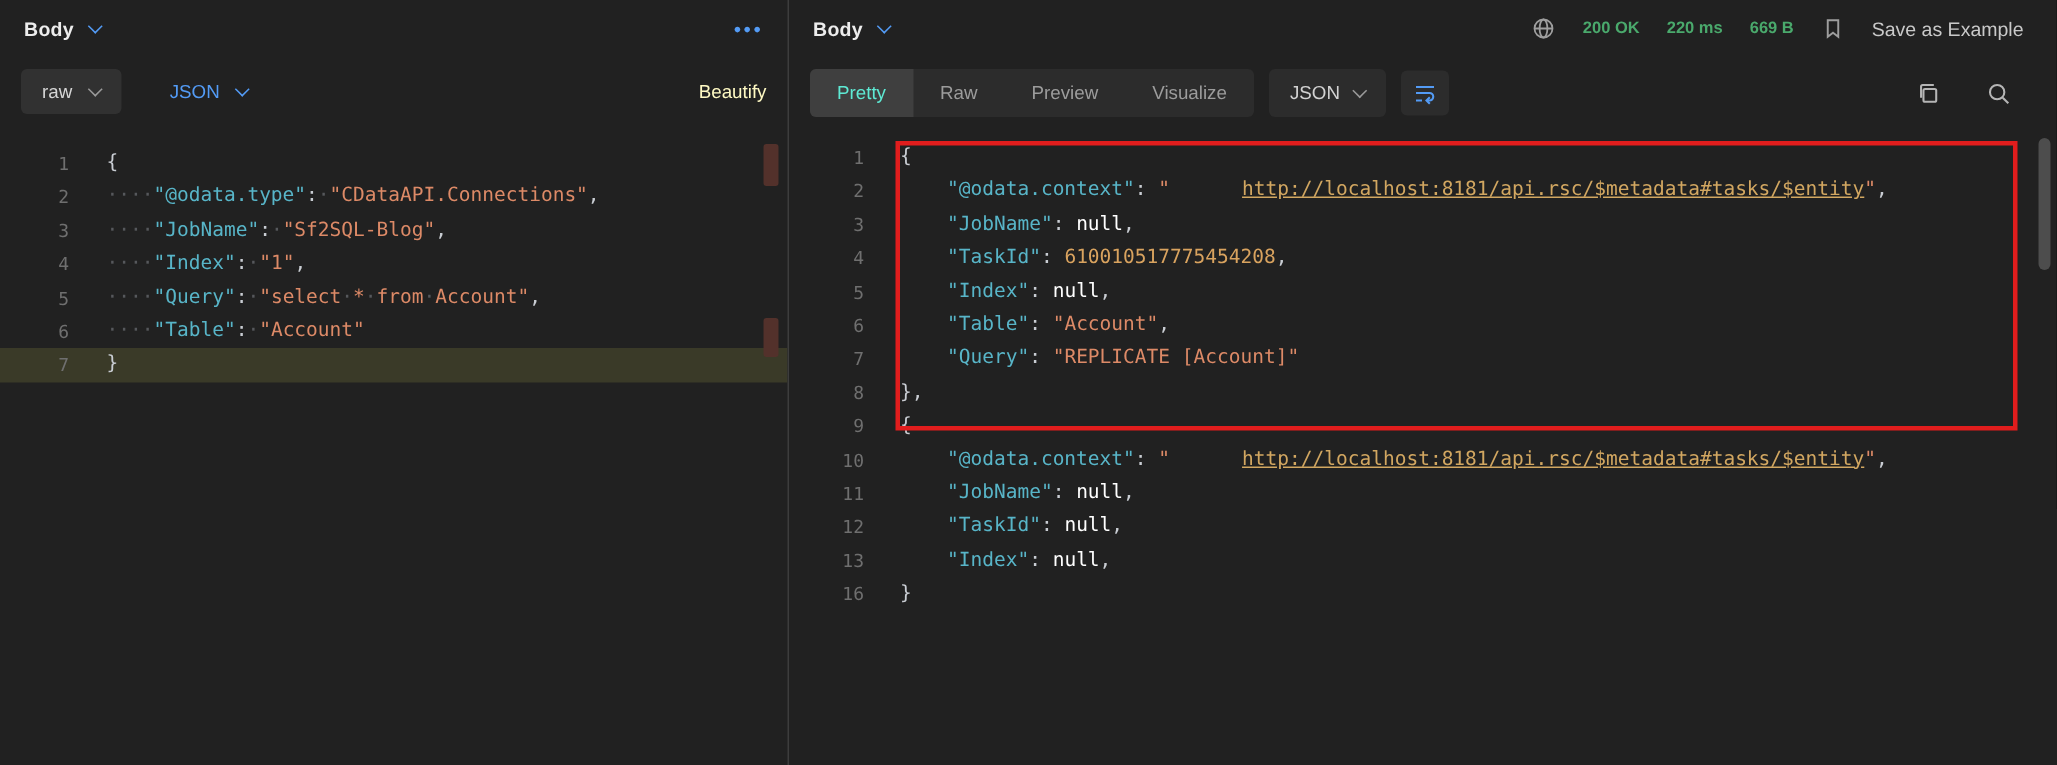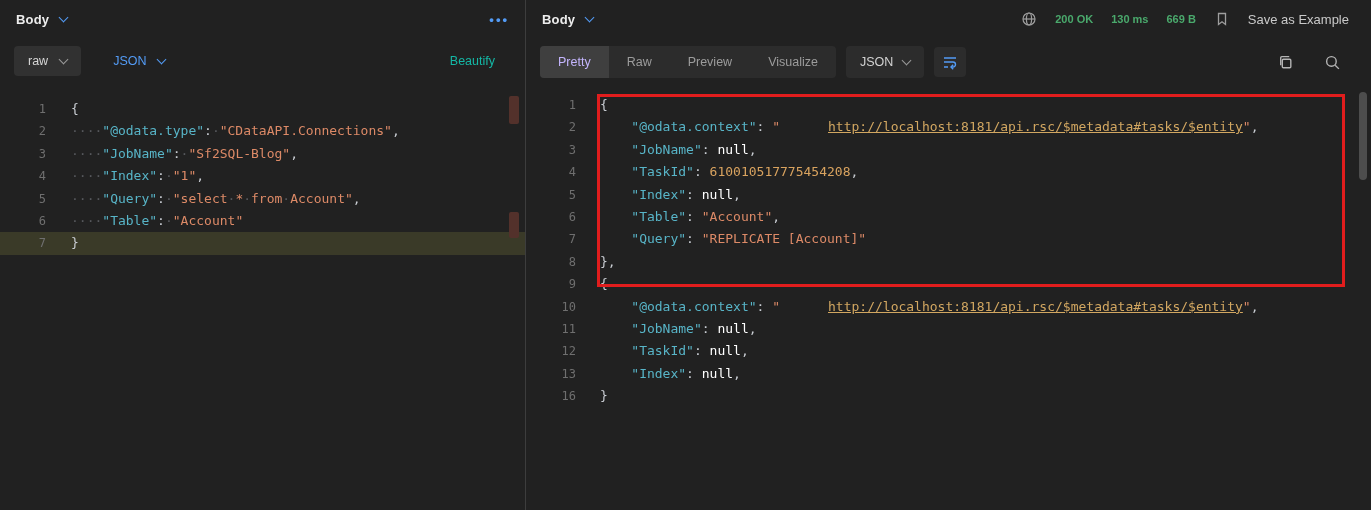--- a/index.html
+++ b/index.html
@@ -17,21 +17,21 @@
   .blue{color:#539bf5;} .gray{color:#9a9a9a;}
   .more{color:#539bf5;font-size:13px;letter-spacing:2px;cursor:pointer;font-weight:700;}
 
   .toolbar{height:46px;display:flex;align-items:center;padding:0 14px;}
   .raw-select{background:#313131;border:none;border-radius:4px;color:#d6d6d6;font-size:12.5px;
         padding:8px 14px;display:flex;align-items:center;cursor:pointer;font-family:inherit;}
   .raw-select .chev{margin-left:12px;}
   .lang-select{background:none;border:none;color:#539bf5;font-size:12.5px;display:flex;align-items:center;
         margin-left:26px;cursor:pointer;font-family:inherit;}
   .spacer{flex:1;}
-  .beautify{color:#14b8a6;font-size:12.5px;margin-right:16px;cursor:pointer;text-decoration:none;}
+  .beautify{color:#fef9c3;font-size:12.5px;margin-right:0;cursor:pointer;text-decoration:none;}
 
   .editor,.viewer{flex:1;position:relative;font-family:"DejaVu Sans Mono",monospace;
         font-size:13px;line-height:22.4px;overflow:hidden;}
   .editor{padding-top:14px;}
   .viewer{padding-top:8px;}
   .code-line{display:flex;height:22.4px;align-items:center;}
   .code-line.active{background:#3a3a28;}
   .ln{width:46px;min-width:46px;text-align:right;padding-right:25px;color:#6f6f6f;font-size:12px;}
   .viewer .ln{width:50px;min-width:50px;padding-right:24px;}
   .code{white-space:pre;color:#c9cdd3;}
@@ -47,21 +47,21 @@
   .sb-mark{position:absolute;right:6px;top:128px;width:10px;height:26px;background:#53312b;border-radius:2px;}
 
   .resp-meta{display:flex;align-items:center;gap:18px;margin-right:6px;}
   .green{color:#4aa96c;font-size:11px;font-weight:600;}
   .icon{display:flex;color:#9e9e9e;}
   .save-label{color:#c9c9c9;font-size:13px;cursor:pointer;}
 
   .tabs-row{height:48px;display:flex;align-items:center;padding:0 14px;gap:10px;}
   .tab-group{display:flex;background:#2c2c2c;border-radius:4px;overflow:hidden;}
   .tab{padding:9px 18px;font-size:12.5px;color:#9c9c9c;cursor:pointer;}
-  .tab.active{background:#3f3f3f;color:#c4b5fd;}
+  .tab.active{background:#3f3f3f;color:#5eead4;}
   .json-group{display:flex;align-items:center;background:#2c2c2c;border-radius:4px;
         padding:9px 14px;color:#d2d2d2;font-size:12.5px;cursor:pointer;}
   .json-group .chev{margin-left:10px;}
   .wrap-btn{background:#2c2c2c;border-radius:4px;padding:7px 8px;color:#539bf5;display:flex;cursor:pointer;}
   .tabs-spacer{flex:1;}
   .tool-icon{color:#b5b5b5;display:flex;padding:4px;margin-right:12px;cursor:pointer;}
 
   .anno{position:absolute;left:71px;top:94px;width:742px;height:187px;border:3px solid #e11d1d;
         pointer-events:none;z-index:5;}
   .resp-sb{position:absolute;right:4px;top:92px;width:8px;height:88px;background:#4d4d4d;border-radius:4px;z-index:6;}
@@ -138,21 +138,21 @@
       </div>
       <div class="resp-meta">
         <span class="icon">
           <svg width="16" height="16" viewBox="0 0 16 16" fill="none" stroke="currentColor" stroke-width="1.2">
             <circle cx="8" cy="8" r="6"></circle>
               <ellipse cx="8" cy="8" rx="2.6" ry="6"></ellipse>
               <path d="M2 8h12"></path>
           </svg>
         </span>
         <span class="green">200 OK</span>
-        <span class="green">130 ms</span>
+        <span class="green">220 ms</span>
         <span class="green">669 B</span>
         <span class="icon">
           <svg width="16" height="16" viewBox="0 0 16 16" fill="none" stroke="currentColor" stroke-width="1.3">
             <path d="M4.5 2.5h7v11l-3.5-2.7-3.5 2.7z"></path>
           </svg>
         </span>
         <span class="save-label">Save as Example</span>
       </div>
     </div>
 

